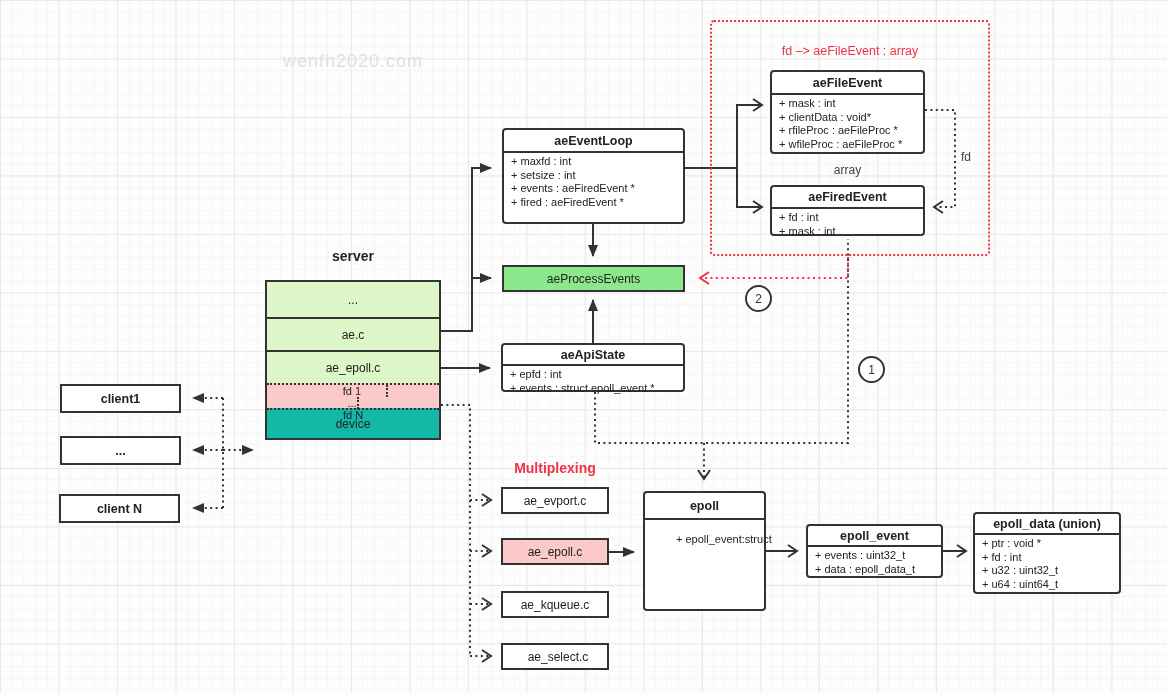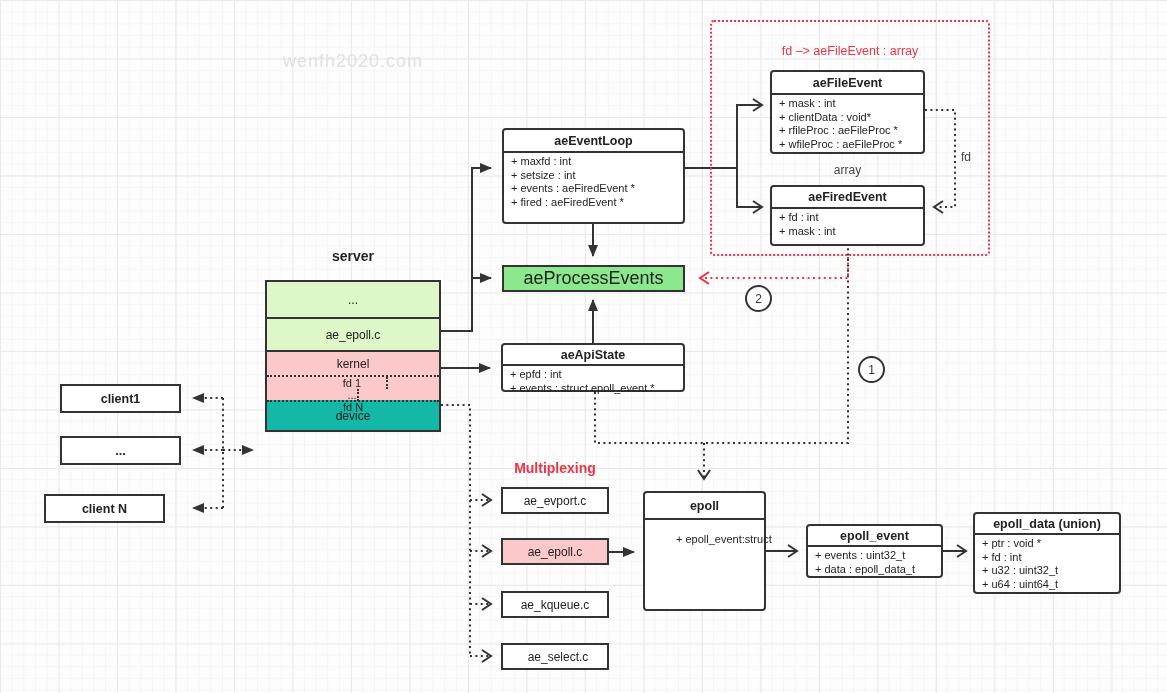--- a/index.html
+++ b/index.html
@@ -42,21 +42,21 @@
     box-sizing:border-box;
   }
   .uml-fields{padding:2px 7px;font-size:11px;}
   .uml-fields div{line-height:13.6px;white-space:nowrap;}
   .uml-sec{border-bottom:2px solid #333;box-sizing:border-box;}
   .uml-sec:last-child{border-bottom:none;}
 
   .proc{
     background:#8ce88c;border:2px solid #333;
     display:flex;align-items:center;justify-content:center;
-    font-size:18px;
+    font-size:12px;
   }
 
   .stack{border:2px solid #333;background:#fff;}
   .srow{
     display:flex;align-items:center;justify-content:center;
     font-size:12px;box-sizing:border-box;border-top:2px solid #333;
   }
   .srow:first-child{border-top:none;}
   .srow.green{background:#ddf7c8;}
   .srow.pink{background:#fbc9c9;}
@@ -142,21 +142,21 @@
     <div class="uml-fields">
       <div>+ mask : int</div>
       <div>+ clientData : void*</div>
       <div>+ rfileProc : aeFileProc *</div>
       <div>+ wfileProc : aeFileProc *</div>
     </div>
   </div>
   <div class="abs sectlabel" style="left:770px;top:163px;width:155px;">array</div>
   <div class="abs sectlabel" style="left:961px;top:150px;">fd</div>
 
-  <div class="abs uml" style="left:770px;top:185px;width:155px;height:61px;">
+  <div class="abs uml" style="left:770px;top:185px;width:155px;height:51px;">
     <div class="uml-title" style="height:22px;">aeFiredEvent</div>
     <div class="uml-fields">
       <div>+ fd : int</div>
       <div>+ mask : int</div>
     </div>
   </div>
 
   <div class="abs uml" style="left:502px;top:128px;width:183px;height:96px;">
     <div class="uml-title" style="height:23px;">aeEventLoop</div>
     <div class="uml-fields">
@@ -176,33 +176,33 @@
       <div>+ events : struct epoll_event *</div>
     </div>
   </div>
 
   <div class="abs circle" style="left:745px;top:285px;">2</div>
   <div class="abs circle" style="left:858px;top:356px;">1</div>
 
   <div class="abs servertitle" style="left:265px;top:248px;width:176px;">server</div>
   <div class="abs stack" style="left:265px;top:280px;width:176px;">
     <div class="srow green" style="height:35px;">...</div>
+    <div class="srow green" style="height:33px;">ae.c</div>
     <div class="srow green" style="height:33px;">ae_epoll.c</div>
-    <div class="srow pink" style="height:25px;">kernel</div>
     <div class="srow pink fdrow dottop" style="height:25px;flex-direction:column;">
       <div class="fdcell" style="width:70px;">fd 1</div>
       <div class="fdcell mid">...</div>
       <div class="fdcell last" style="width:45px;">fd N</div>
     </div>
     <div class="srow gray dottop" style="height:30px;">device</div>
   </div>
 
   <div class="abs plainbox" style="left:60px;top:384px;width:121px;height:29px;">client1</div>
   <div class="abs plainbox" style="left:60px;top:436px;width:121px;height:29px;">...</div>
-  <div class="abs plainbox" style="left:44px;top:494px;width:121px;height:29px;">client N</div>
+  <div class="abs plainbox" style="left:59px;top:494px;width:121px;height:29px;">client N</div>
 
   <div class="abs muxlabel" style="left:501px;top:460px;width:108px;">Multiplexing</div>
   <div class="abs muxbox" style="left:501px;top:487px;width:108px;height:27px;">ae_evport.c</div>
   <div class="abs muxbox pink" style="left:501px;top:538px;width:108px;height:27px;">ae_epoll.c</div>
   <div class="abs muxbox" style="left:501px;top:591px;width:108px;height:27px;">ae_kqueue.c</div>
   <div class="abs muxbox" style="left:501px;top:643px;width:108px;height:27px;padding-left:6px;">ae_select.c</div>
 
   <div class="abs uml" style="left:643px;top:491px;width:123px;height:120px;">
     <div class="uml-title" style="height:27px;">epoll</div>
     <div class="uml-sec uml-fields" style="height:40px;display:flex;align-items:center;padding-left:31px;">

